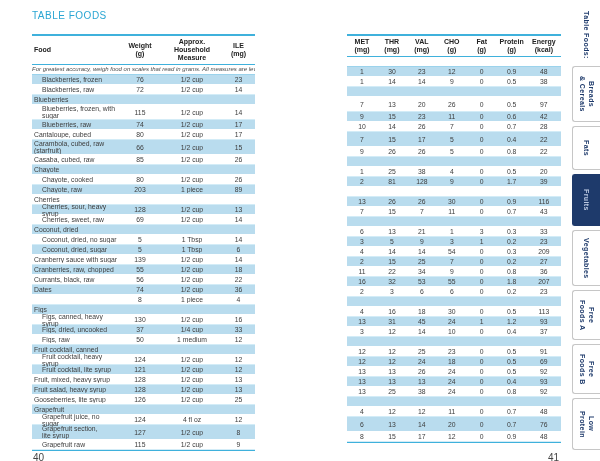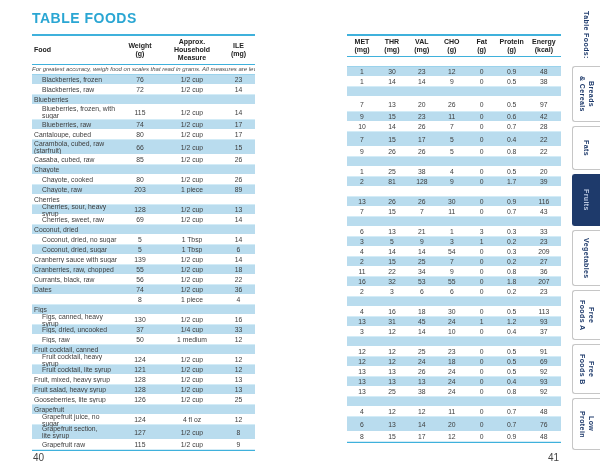--- a/index.html
+++ b/index.html
@@ -1,19 +1,19 @@
 <!DOCTYPE html>
 <html><head>
 <meta charset="utf-8">
 <style>
   html,body{margin:0;padding:0;background:#fff;}
   .spread{position:relative;width:600px;height:461px;background:#ffffff;overflow:hidden;
           font-family:"Liberation Sans",sans-serif;color:#3c3c3c;}
 
-  .page-title{position:absolute;left:32px;top:10px;font-size:14px;font-weight:bold;
+  .page-title{position:absolute;left:32px;top:10px;font-size:10px;font-weight:normal;
               letter-spacing:.5px;color:#2aa6d3;}
 
   .ltable{position:absolute;left:32px;top:34px;width:223px;}
   .rtable{position:absolute;left:347px;top:34px;width:214px;}
 
   .thead{display:flex;align-items:center;border-top:2px solid #3fb1dc;
          border-bottom:1.5px solid #3fb1dc;padding:2px 0;min-height:16px;
          font-size:7px;font-weight:bold;line-height:8px;color:#222;}
   .hcell{white-space:pre-line;text-align:center;box-sizing:border-box;}
   .lh0{width:86px;text-align:left;padding-left:2px;}

